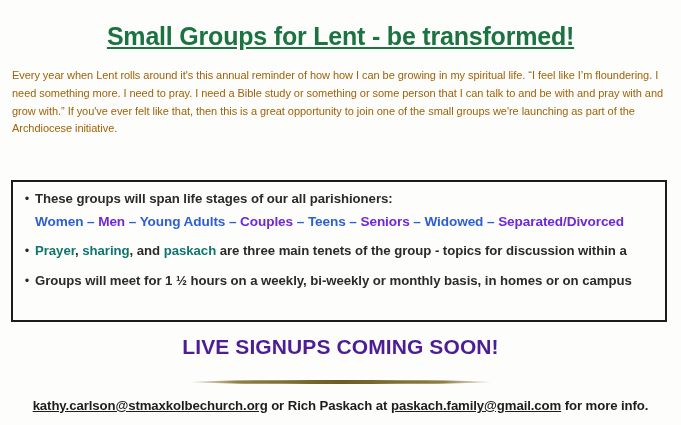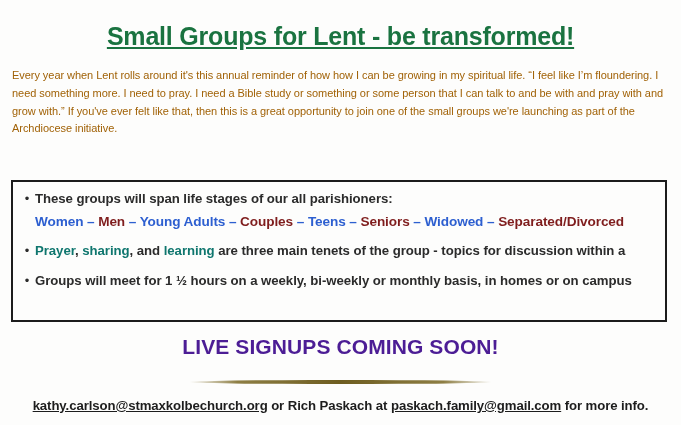--- a/index.html
+++ b/index.html
@@ -80,21 +80,21 @@
     letter-spacing: -0.05px;
   }
   .stages {
     margin-top: 3px;
     font-weight: bold;
     font-size: 13.6px;
     letter-spacing: -0.1px;
     white-space: nowrap;
   }
   .stage-blue  { color: #2d5fd0; }
-  .stage-green { color: #7f1d1d; }
+  .stage-green { color: #6d28d9; }
   .stage-sep   { color: #2d5fd0; }
   .kw-red { color: #0f766e; font-weight: bold; }
   .b2-line2 { font-weight: bold; }
 
   
   .cta {
     position: absolute;
     left: 0;
     top: 318px;
     width: 681px;
@@ -157,21 +157,21 @@
         <span>These groups will span life stages of our all parishioners:</span>
         <div class="stages">
           <span class="stage-blue">Women</span><span class="stage-sep"> – </span><span class="stage-green">Men</span><span class="stage-sep"> – </span><span class="stage-blue">Young Adults</span><span class="stage-sep"> – </span><span class="stage-green">Couples</span><span class="stage-sep"> – </span><span class="stage-blue">Teens</span><span class="stage-sep"> – </span><span class="stage-green">Seniors</span><span class="stage-sep"> – </span><span class="stage-blue">Widowed</span><span class="stage-sep"> – </span><span class="stage-green">Separated/Divorced</span>
         </div>
       </div>
     </div>
 
     <div class="bullet-row">
       <span class="bullet-dot">•</span>
       <div class="bullet-text">
-        <span class="kw-red">Prayer</span><span>, </span><span class="kw-red">sharing</span><span>, and </span><span class="kw-red">learning</span><span> are three main tenets of the group - topics for discussion within a</span>
+        <span class="kw-red">Prayer</span><span>, </span><span class="kw-red">sharing</span><span>, and </span><span class="kw-red">paskach</span><span> are three main tenets of the group - topics for discussion within a</span>
       </div>
     </div>
 
     <div class="bullet-row">
       <span class="bullet-dot">•</span>
       <div class="bullet-text">Groups will meet for 1 ½ hours on a weekly, bi-weekly or monthly basis, in homes or on campus</div>
     </div>
 
   </div>
 

